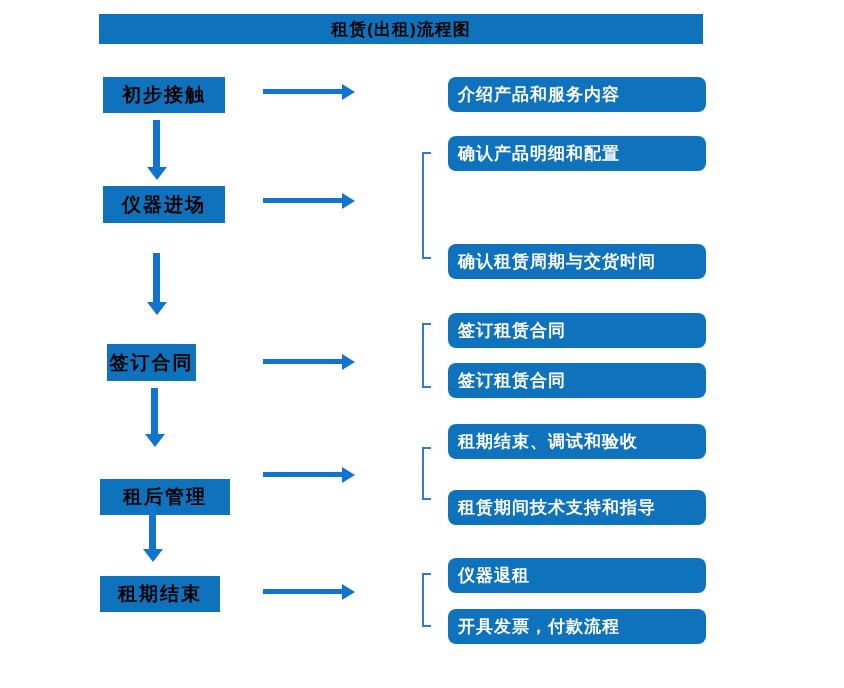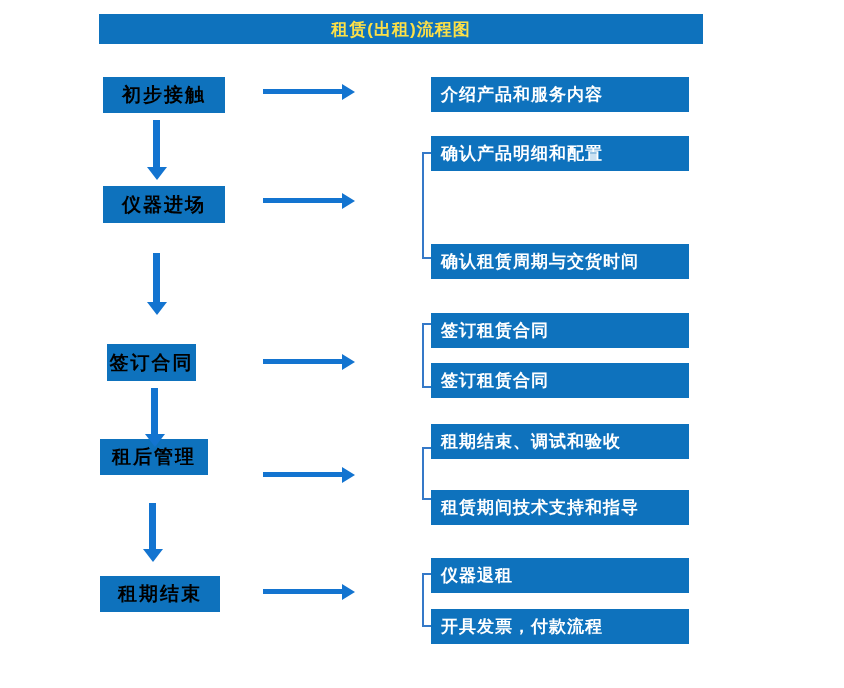--- a/index.html
+++ b/index.html
@@ -14,46 +14,47 @@
     position:relative;
     width:844px;
     height:688px;
     background:#ffffff;
     overflow:hidden;
   }
   .title-bar{
     position:absolute;
     left:99px;top:14px;width:604px;height:30px;
     background:var(--box-blue);
-    color:#fde047;
+    color:#000000;
     font-weight:bold;
     font-size:17px;
     display:flex;align-items:center;justify-content:center;
     letter-spacing:1px;
   }
   .stage{
     position:absolute;
     background:var(--box-blue);
     color:#000000;
     font-weight:bold;
     font-size:19px;
     display:flex;align-items:center;justify-content:center;
     letter-spacing:2px;
   }
   .detail{
     position:absolute;
-    left:431px;width:258px;height:35px;
+    left:448px;width:258px;height:35px;
     background:var(--box-blue);
     color:#ffffff;
     font-weight:bold;
     font-size:17px;
     display:flex;align-items:center;
     padding-left:10px;
     letter-spacing:1px;
     white-space:nowrap;
+    border-radius:8px;
   }
   .v-arrow{
     position:absolute;
     width:7px;
     background:var(--arrow-blue);
   }
   .v-arrow::after{
     content:"";
     position:absolute;
     left:50%;
@@ -91,21 +92,21 @@
 </head>
 <body>
 
 <div class="canvas">
 
   <div class="title-bar">租赁(出租)流程图</div>
 
   <div class="stage" style="left:103px;top:77px;width:122px;height:36px">初步接触</div>
   <div class="stage" style="left:103px;top:186px;width:122px;height:37px">仪器进场</div>
   <div class="stage" style="left:107px;top:344px;width:89px;height:37px">签订合同</div>
-  <div class="stage" style="left:100px;top:439px;width:108px;height:36px">租后管理</div>
+  <div class="stage" style="left:100px;top:479px;width:130px;height:36px">租后管理</div>
   <div class="stage" style="left:100px;top:576px;width:120px;height:36px">租期结束</div>
 
   <div class="v-arrow" style="left:153px;top:120px;height:48px"></div>
   <div class="v-arrow" style="left:153px;top:253px;height:50px"></div>
   <div class="v-arrow" style="left:151px;top:388px;height:47px"></div>
   <div class="v-arrow" style="left:149px;top:503px;height:47px"></div>
 
   <div class="h-arrow" style="top:89px"></div>
   <div class="h-arrow" style="top:198px"></div>
   <div class="h-arrow" style="top:359px"></div>

